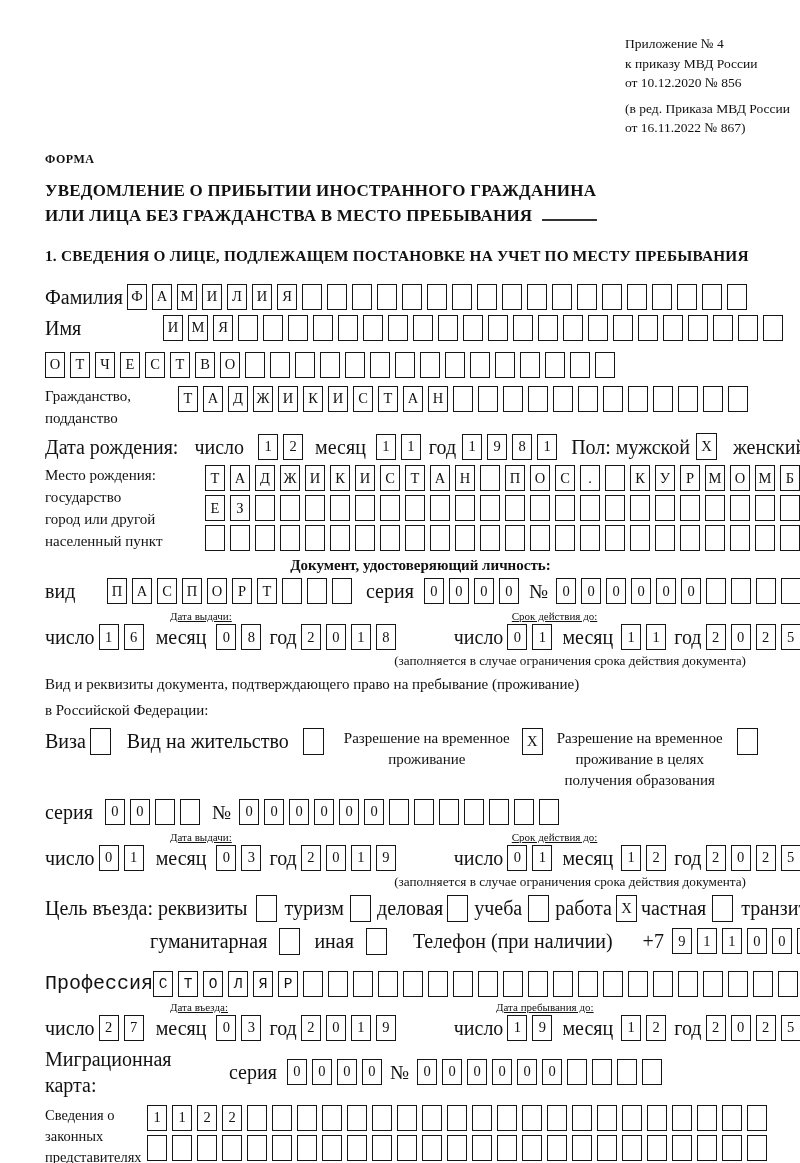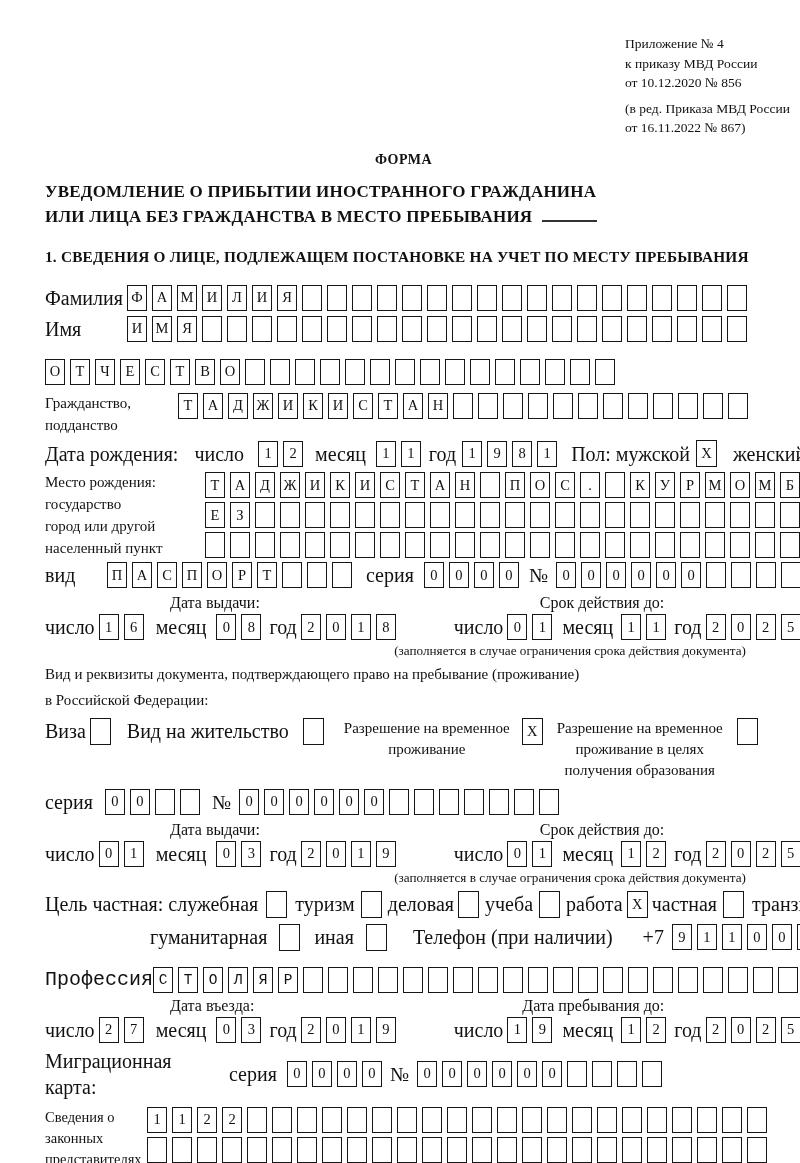--- a/index.html
+++ b/index.html
@@ -4,21 +4,21 @@
 <style>
   html,body { margin:0; padding:0; background:#ffffff; }
   .page {
     position:relative; width:800px; height:1163px; box-sizing:border-box;
     background:#fff; color:#111; overflow:hidden;
     font-family:"Liberation Serif","DejaVu Serif",serif;
     padding:0 4px 0 45px;
   }
   .appendix { margin:34px 0 0 580px; font-size:13.5px; line-height:1.45; }
   .appendix .gap-top { margin-top:6px; }
-  .forma { text-align:center; padding-right:34px; font-weight:bold; font-size:14px; margin-top:14px; letter-spacing:.5px; }
+  .forma { text-align:left; padding-right:34px; font-weight:bold; font-size:12px; margin-top:14px; letter-spacing:.5px; }
   .title { text-align:left; font-weight:bold; font-size:17px; margin-top:13px; line-height:1.35; letter-spacing:.2px; }
   .blankline { display:inline-block; width:55px; border-bottom:2px solid #333; height:.95em; margin-left:10px; }
   .sec { font-weight:bold; font-size:15.3px; margin-top:19px; letter-spacing:.2px; }
   .content { margin-top:19px; }
 
   .frow { display:flex; align-items:center; margin-bottom:4px; }
   .frow.top { align-items:flex-start; }
   .lab { font-size:20px; flex:0 0 auto; line-height:1.3; }
   .lab2 { font-size:15px; line-height:1.45; }
 
@@ -41,21 +41,21 @@
   }
   .vstack .boxes { margin-bottom:4px; display:flex; }
 
   .ml4{margin-left:4px;} .ml6{margin-left:6px;} .ml8{margin-left:8px;}
   .ml10{margin-left:10px;} .ml12{margin-left:12px;} .ml14{margin-left:14px;}
   .ml16{margin-left:16px;} .ml20{margin-left:20px;}
   .ml26{margin-left:26px;} .ml30{margin-left:30px;} .ml58{margin-left:58px;}
   .ml105{margin-left:105px;}
 
   .dgroup { margin-bottom:5px; }
-  .dlabels { display:flex; font-size:16px; }
+  .dlabels { display:flex; font-size:11px;text-decoration:underline; }
   .dl-left { margin-left:125px; }
   .dl-right { margin-left:280px; }
   .dl-right2 { margin-left:268px; }
   .drow { display:flex; align-items:center; margin-top:2px; }
   .dnote { text-align:right; padding-right:50px; font-size:13.2px; margin-top:3px; }
 
   .doc-header { text-align:center; font-weight:bold; font-size:15px; margin:2px 0 4px 0; }
   .stack { text-align:center; font-size:15px; line-height:1.4; flex:0 0 auto; }
 </style>
 </head>
@@ -108,21 +108,21 @@
           <span class="box"></span>
           <span class="box"></span>
           <span class="box"></span>
           <span class="box"></span>
           <span class="box"></span>
           <span class="box"></span>
           <span class="box"></span>
         </span>
     </div>
 
-    <div class="frow" style="margin-bottom:17px;">
+    <div class="frow" style="margin-bottom:11px;gap:36px;">
       <span class="lab w82">Имя</span>
       <span class="boxes">
           <span class="box">И</span>
           <span class="box">М</span>
           <span class="box">Я</span>
           <span class="box"></span>
           <span class="box"></span>
           <span class="box"></span>
           <span class="box"></span>
           <span class="box"></span>
@@ -313,20 +313,21 @@
             <span class="box"></span>
             <span class="box"></span>
             <span class="box"></span>
             <span class="box"></span>
             <span class="box"></span>
             <span class="box"></span>
           </span>
       </span>
     </div>
 
+    <div class="doc-header">Документ, удостоверяющий личность:</div>
 
     <div class="frow" style="margin-bottom:6px;font-family:Liberation Serif, serif;">
       <span class="lab w62">вид</span>
       <span class="boxes">
           <span class="box">П</span>
           <span class="box">А</span>
           <span class="box">С</span>
           <span class="box">П</span>
           <span class="box">О</span>
           <span class="box">Р</span>
@@ -487,21 +488,21 @@
             <span class="box">2</span>
             <span class="box">0</span>
             <span class="box">2</span>
             <span class="box">5</span>
           </span>
       </div>
       <div class="dnote">(заполняется в случае ограничения срока действия документа)</div>
     </div>
 
     <div class="frow" style="margin-bottom:6px;">
-      <span class="lab">Цель частная: служебная</span>
+      <span class="lab">Цель въезда: реквизиты</span>
       <span class="cbx ml8"></span>
       <span class="lab ml8">туризм</span>
       <span class="cbx ml6"></span>
       <span class="lab ml6">деловая</span>
       <span class="cbx ml4"></span>
       <span class="lab ml6">учеба</span>
       <span class="cbx ml6"></span>
       <span class="lab ml6">работа</span>
       <span class="cbx ml4">X</span>
       <span class="lab ml4">частная</span>

